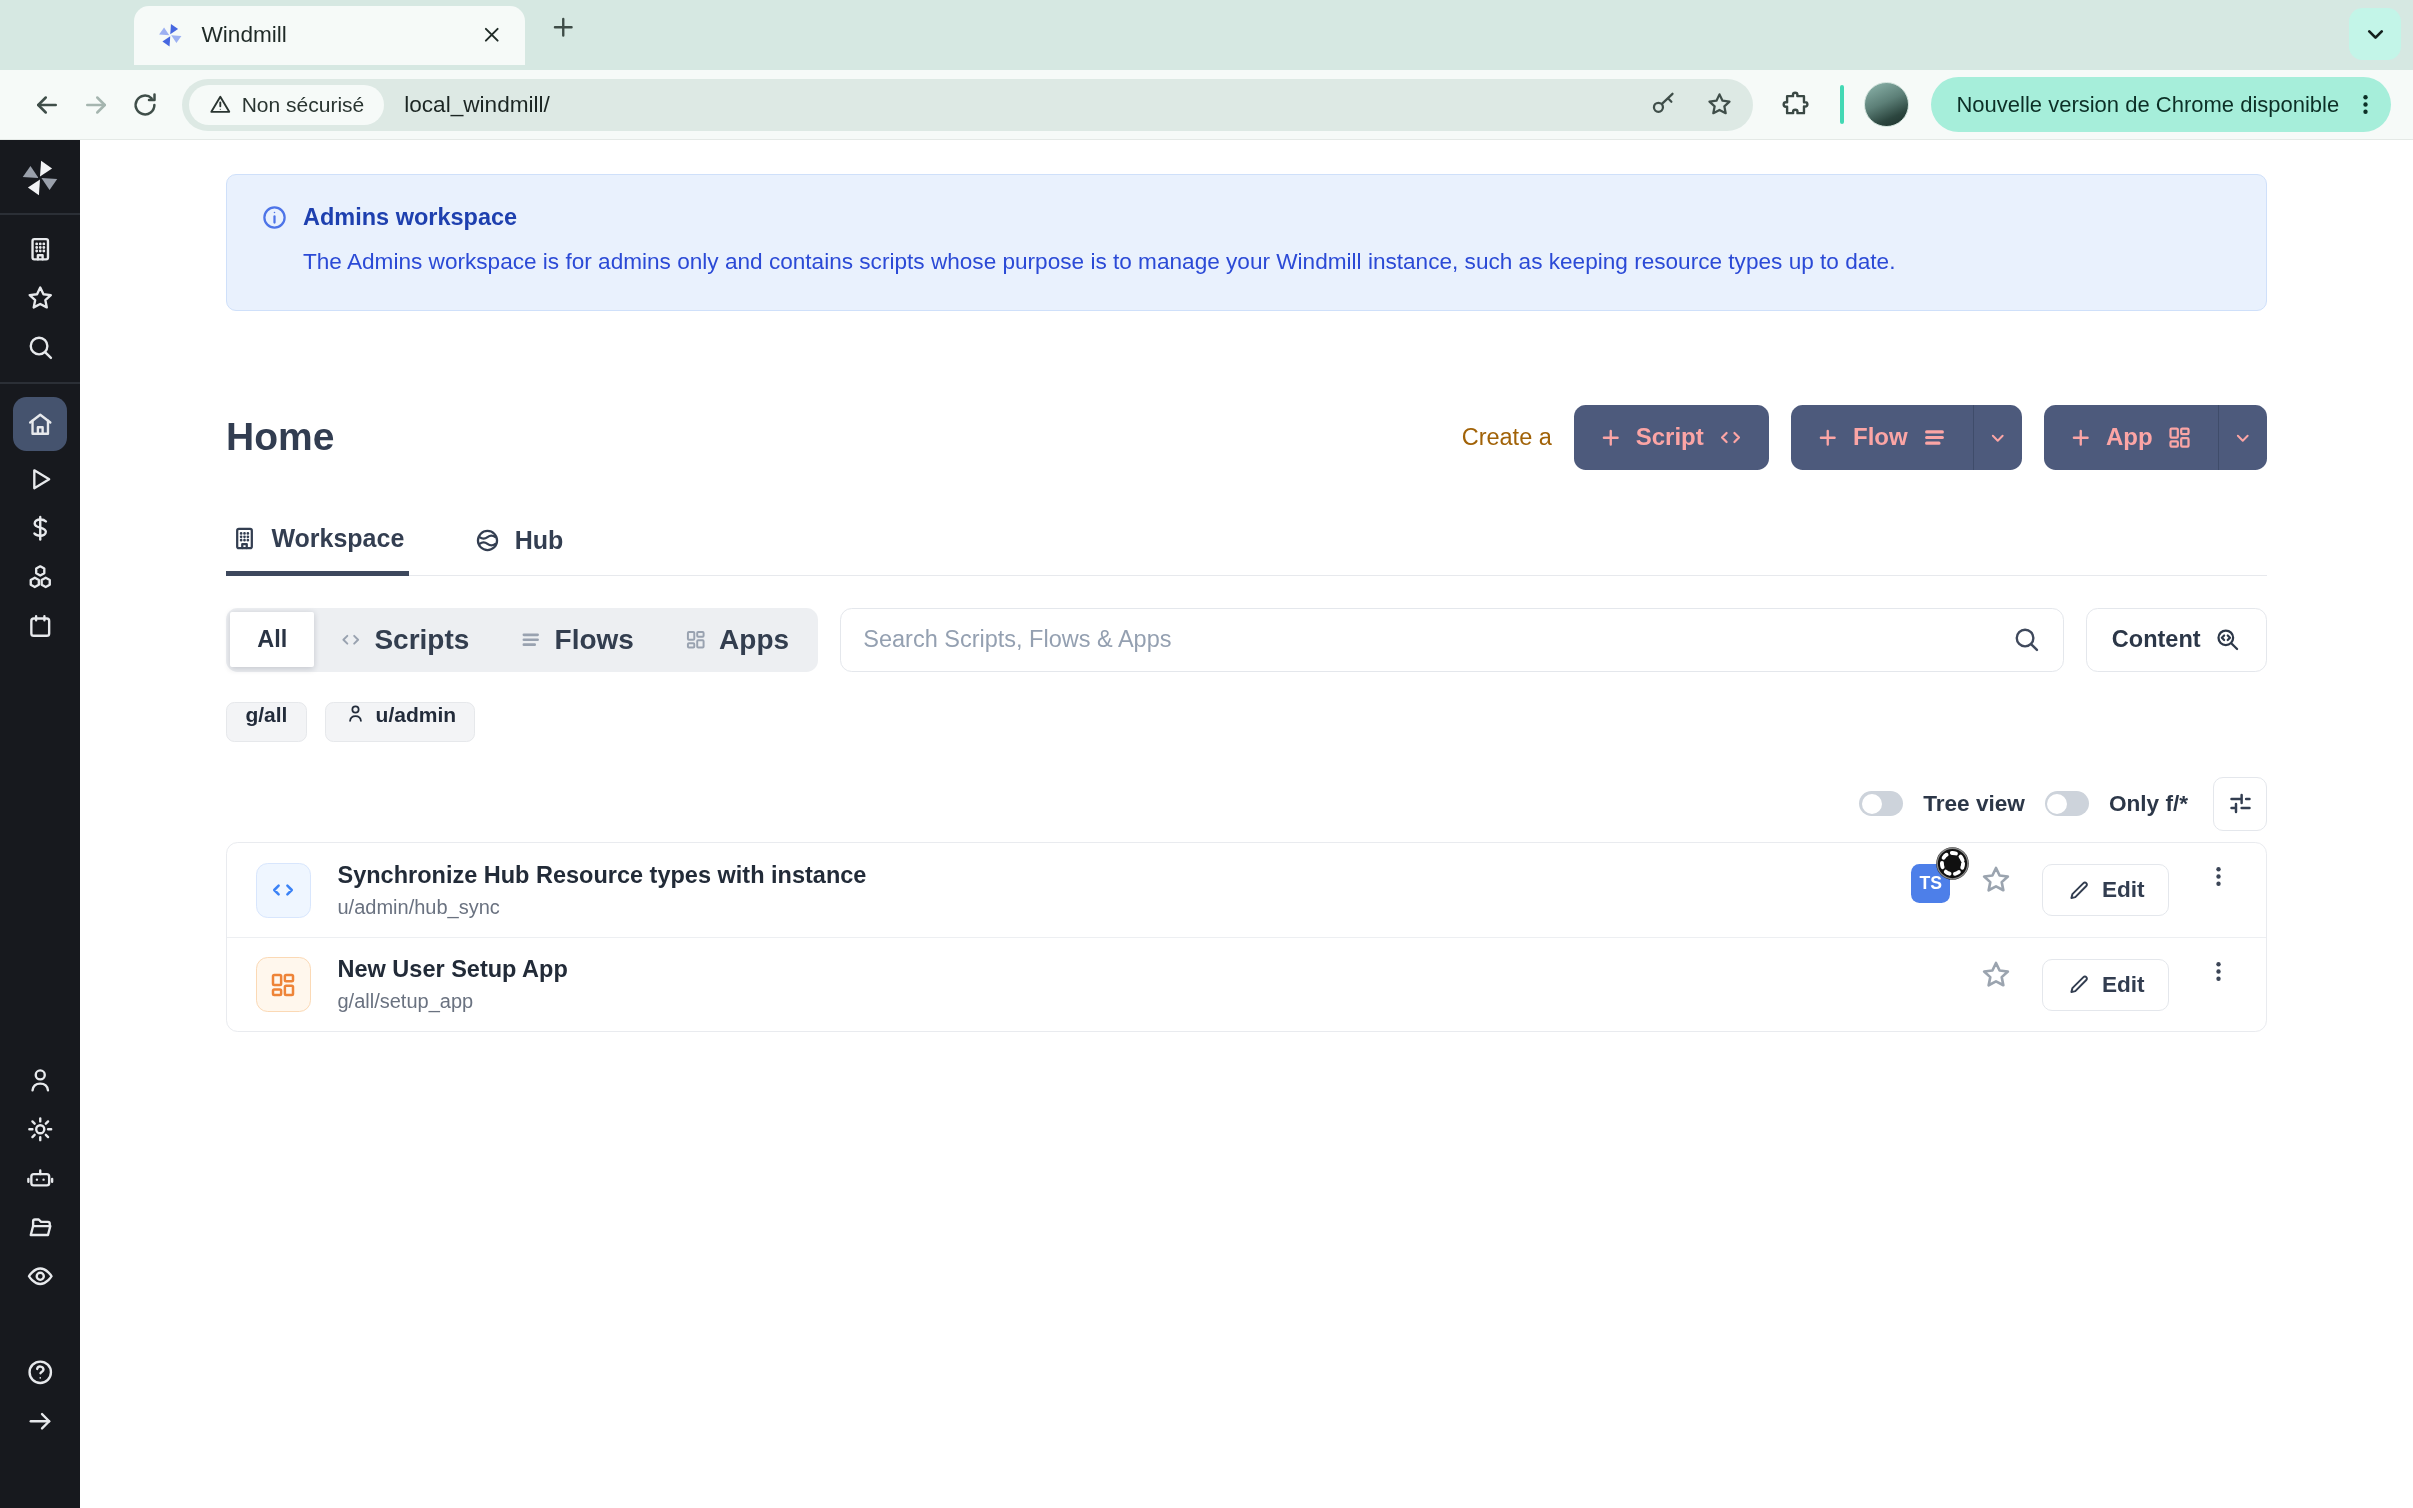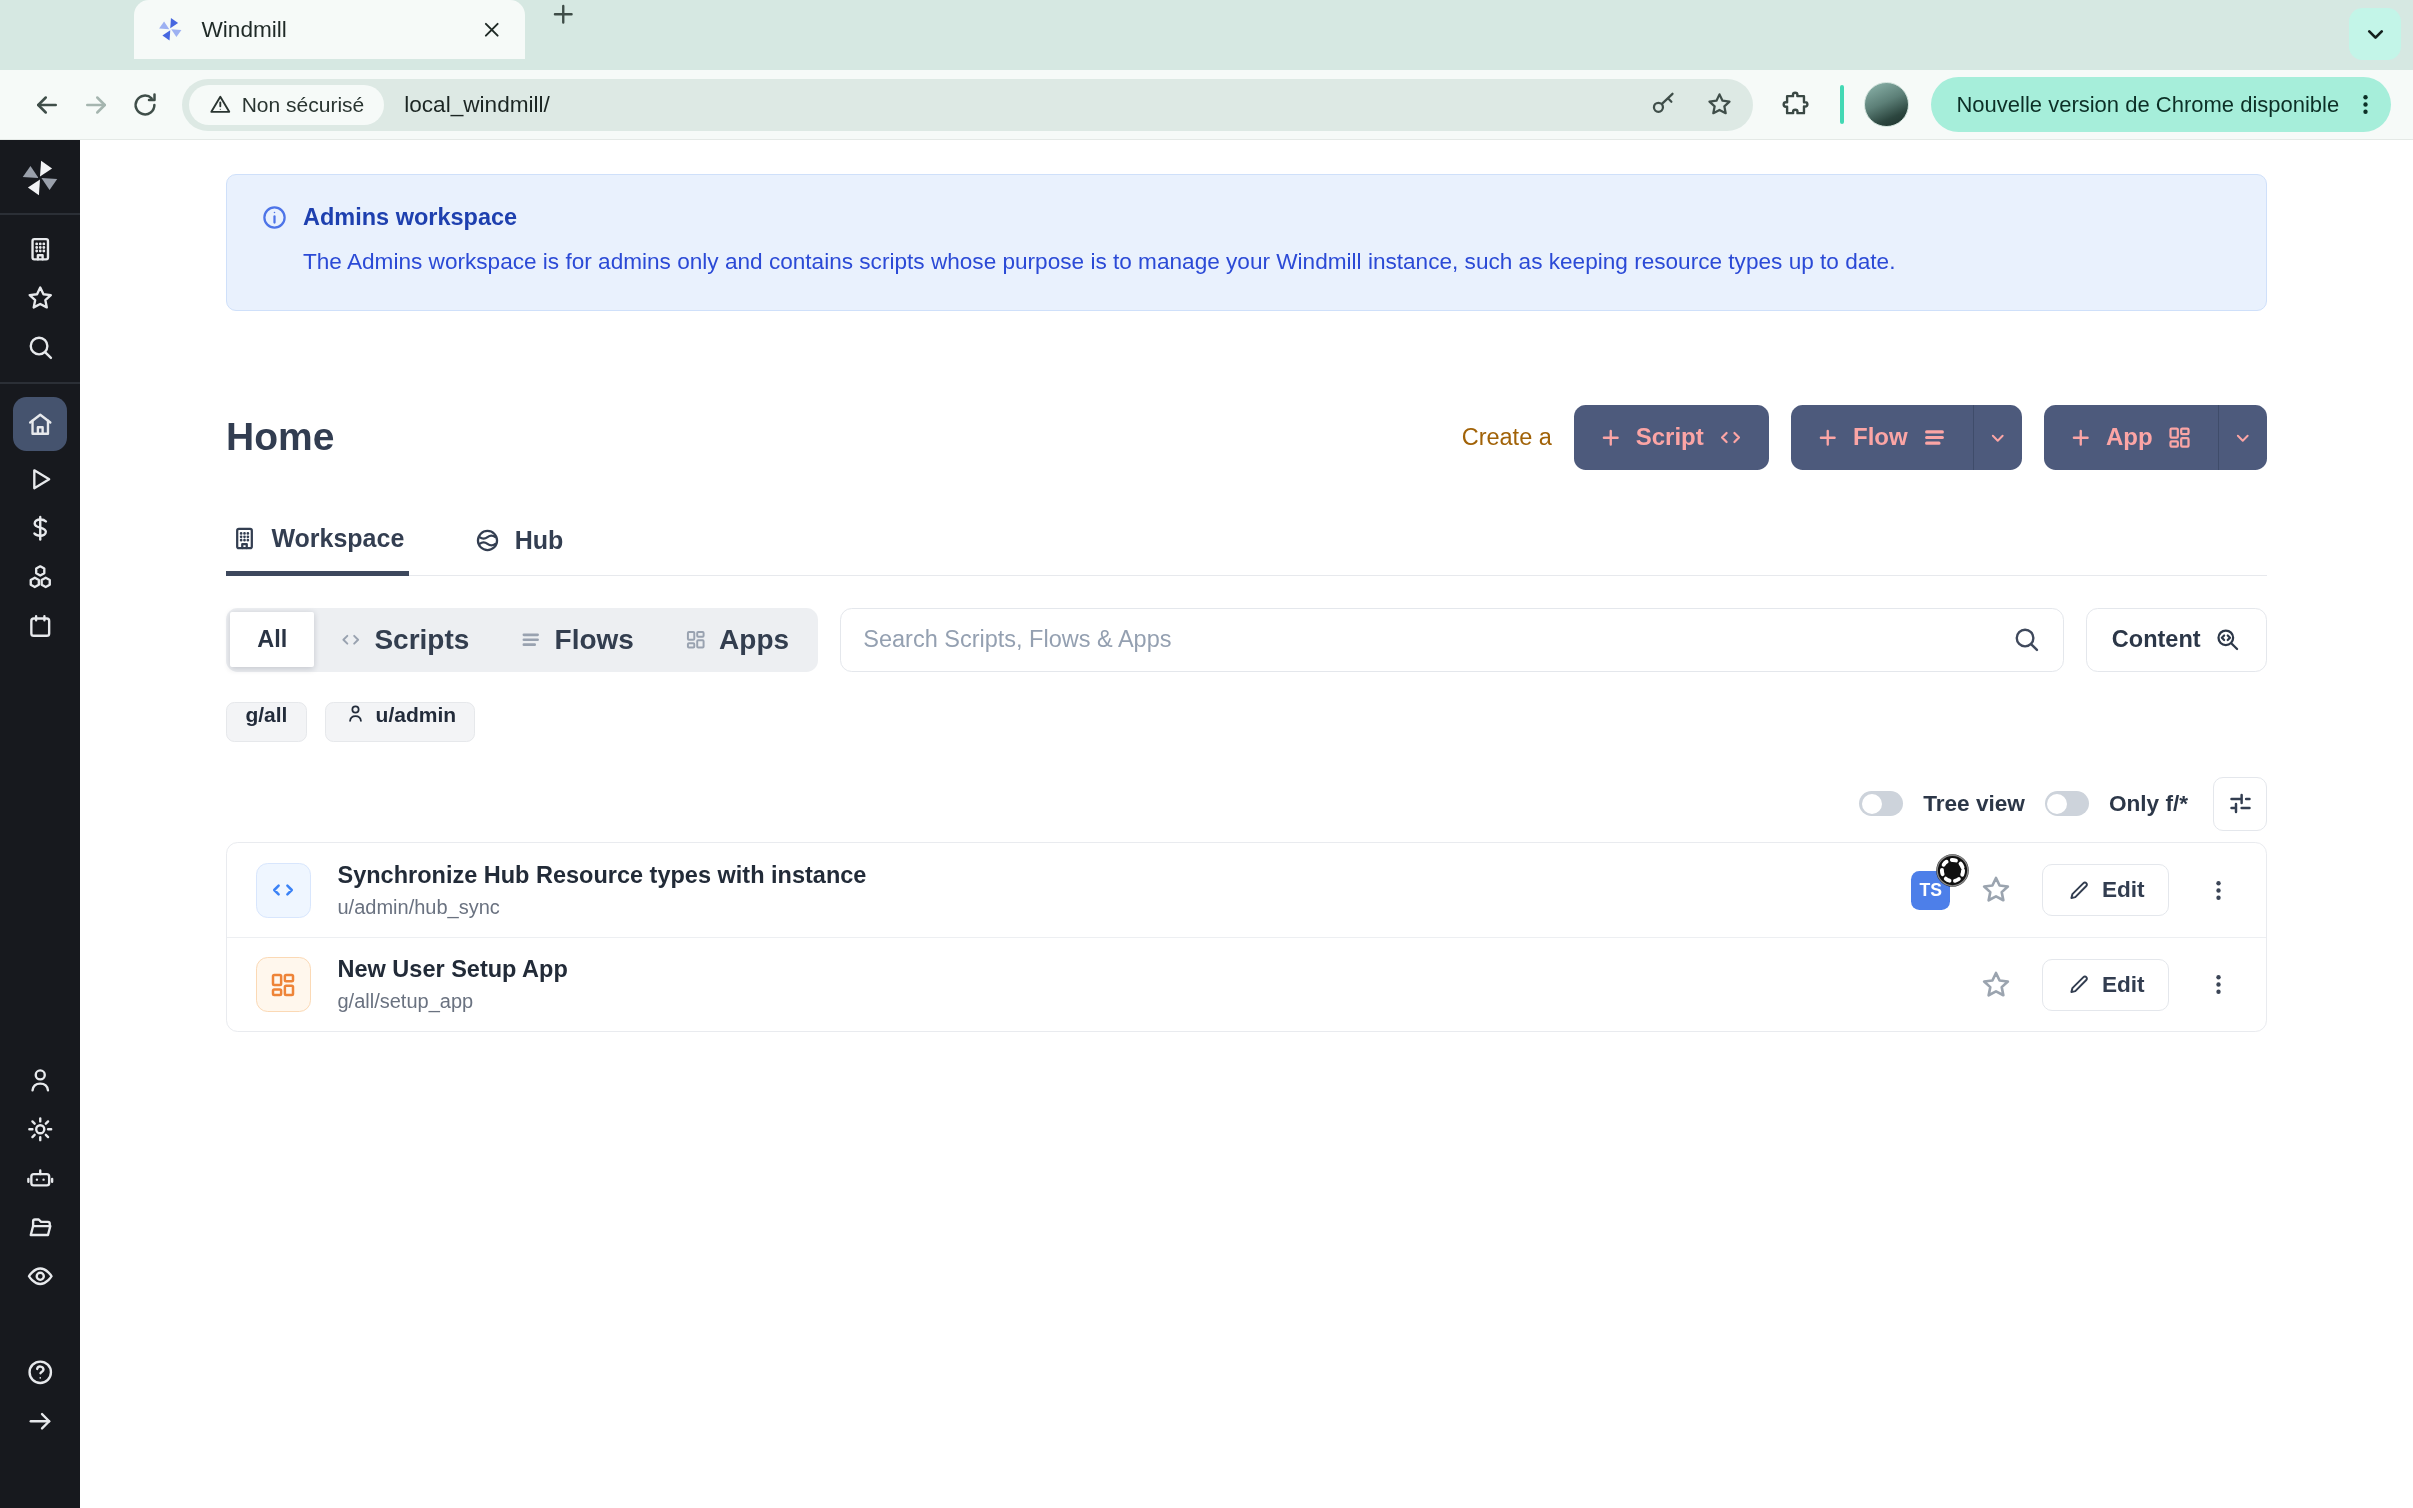--- a/index.html
+++ b/index.html
@@ -2,21 +2,21 @@
 <html style="font-size:13.4px"><head>
 <meta charset="utf-8">
 <style>
   * { margin:0; padding:0; box-sizing:border-box; }
   html,body { width:2413px; height:1508px; background:#fff;
     font-family:"Liberation Sans","DejaVu Sans",sans-serif; overflow:hidden; }
   svg { stroke:currentColor; fill:none; stroke-width:2; stroke-linecap:round; stroke-linejoin:round; display:block; }
   svg.fill { fill:currentColor; stroke:none; }
 
   
-  .tabstrip { height:70px; background:#d6e8e2; display:flex; align-items:flex-start; position:relative; }
+  .tabstrip { height:70px; background:#d6e8e2; display:flex; align-items:center; position:relative; }
   .tab { margin-left:134px; width:391px; height:59px; background:#f6faf8;
          border-radius:15px 15px 0 0; display:flex; align-items:center; padding:0 22px; gap:17px; }
   .tab-title { font-size:22.6px; color:#1f2a27; }
   .tab-close { margin-left:auto; color:#202b27; }
   .newtab-btn { margin-left:23.5px; margin-bottom:15px; color:#3e4c47; }
   .tabsearch-btn { position:absolute; right:11.7px; top:8.4px; width:52px; height:52px;
     border-radius:13.4px; background:#c3f5e8; display:flex; align-items:center; justify-content:center; color:#14211d; }
 
   
   .toolbar { height:70px; background:#f6faf8; display:flex; align-items:center;
@@ -105,21 +105,21 @@
   
   .list { margin-top:11.7px; border:1.7px solid #e9ebef; border-radius:11.7px; }
   .row { height:94px; display:flex; align-items:center; padding:0 28.5px; }
   .row + .row { border-top:1.7px solid #edeff2; }
   .item-icon { width:55px; height:55px; border-radius:11.7px; display:flex; align-items:center; justify-content:center; flex:none; }
   .item-icon.script { background:#eff6ff; border:1.7px solid #d8e6fd; color:#3b82f6; }
   .item-icon.appic  { background:#fff7ed; border:1.7px solid #fbd9b5; color:#ee8438; }
   .item-text { margin-left:27px; }
   .item-title { font-size:23.5px; font-weight:bold; color:#222b38; }
   .item-path { margin-top:6.7px; font-size:20px; color:#6a7280; }
-  .row-right { margin-left:auto; display:flex; align-items:center; gap:30px; }
+  .row-right { margin-left:auto; display:flex; gap:30px; }
   .ts-badge { width:39px; height:39px; border-radius:8.4px; background:#4d7fe9; color:#fff;
     font-size:17.6px; font-weight:bold; display:flex; align-items:center; justify-content:center; position:relative; }
   .busy-cursor { position:absolute; top:-20px; right:-22px; }
   .star-btn { color:#9ba4af; }
   .edit-btn { height:52px; border:1.7px solid #e4e7ec; border-radius:10px; background:#fff;
     display:flex; align-items:center; gap:11.7px; padding:0 23.5px; font-size:22.6px; font-weight:bold; color:#323d50; }
   .kebab-btn { color:#3b4556; padding:0 6.7px; }
 </style>
 </head>
 <body>

